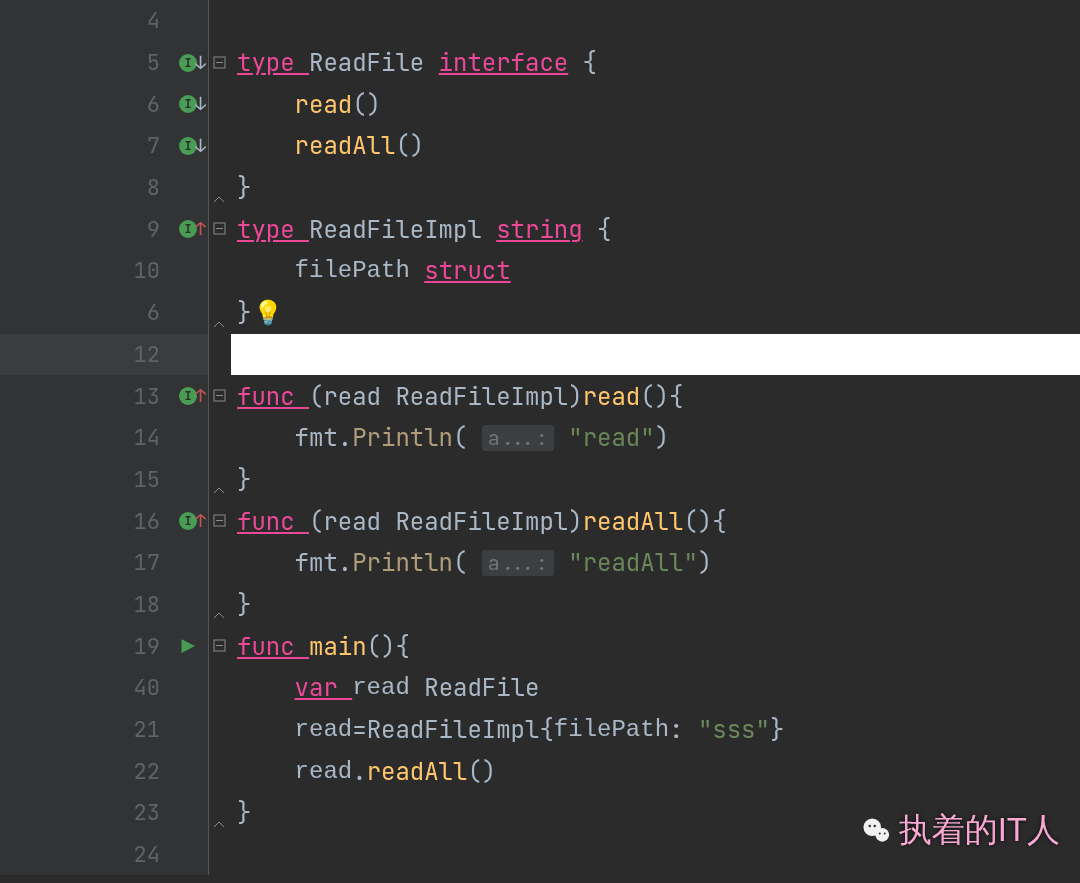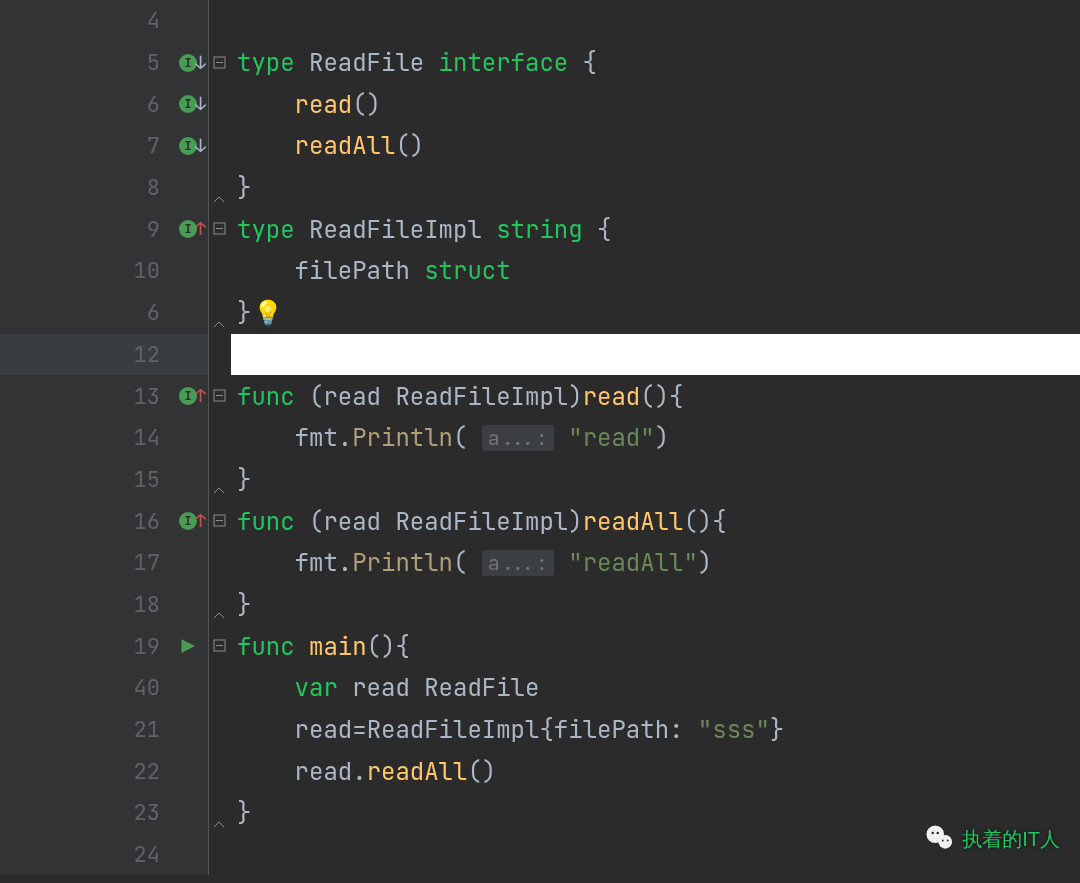--- a/index.html
+++ b/index.html
@@ -17,44 +17,44 @@
     align-items:center;justify-content:center;position:relative;
     border-left:1px solid #555;}
   .fold-open{width:14px;height:14px;}
   .fold-open svg{display:block;}
   .fold-close{width:14px;height:14px;}
   .code{flex:1;padding-left:6px;white-space:pre;display:flex;align-items:center;}
   .line.current{background:#ffffff;}
   .line.current .gutter-num,.line.current .gutter-outer,.line.current .gutter-ind{
     background:#3a3d40;}
   
-  .kw{color:#22c55e;}      
-  .ident{color:#a9b7c6;}   
+  .kw{color:#ec4899;text-decoration:underline;}      
+  .ident{color:#a9b7c6;font-family:Liberation Mono, monospace;}   
   .typ{color:#a9b7c6;text-align:center;}
   .fn{color:#ffc66d;}      
   .pkg{color:#a9b7c6;}
   .str{color:#6a8759;}     
   .punct{color:#a9b7c6;}
   .param{color:#72737a;background:#3c3f41;border-radius:3px;padding:0 6px;
     font-size:20px;}
   .call{color:#b09d79;}
   .recv{color:#a9b7c6;}
   
   .green-circle{width:18px;height:18px;border-radius:50%;background:#499c54;
     display:flex;align-items:center;justify-content:center;color:#2b2b2b;
     font-size:12px;font-weight:bold;}
   .ind-arrow{position:absolute;right:2px;font-size:18px;line-height:18px;}
   .arrow-down{color:#a9b7c6;}
   .run-tri{color:#499c54;font-size:22px;}
   
   .bulb{color:#ffc66d;font-size:24px;margin-left:2px;}
   
-  .watermark{position:absolute;right:20px;bottom:30px;color:#22c55e;
-    font-family:Arial,"Microsoft YaHei",sans-serif;font-size:20px;
-    display:flex;align-items:flex-end;gap:8px;
+  .watermark{position:absolute;right:20px;bottom:30px;color:#f9a8d4;
+    font-family:Arial,"Microsoft YaHei",sans-serif;font-size:33px;
+    display:flex;align-items:center;gap:8px;
     text-shadow:0 0 4px rgba(0,0,0,.8);}
   .watermark .icon{width:30px;height:30px;display:flex;align-items:center;
     justify-content:center;}
 </style>
 </head>
 <body>
 
 <div class="editor" id="editor">
     <div class="line">
       <div class="gutter-outer"></div>

